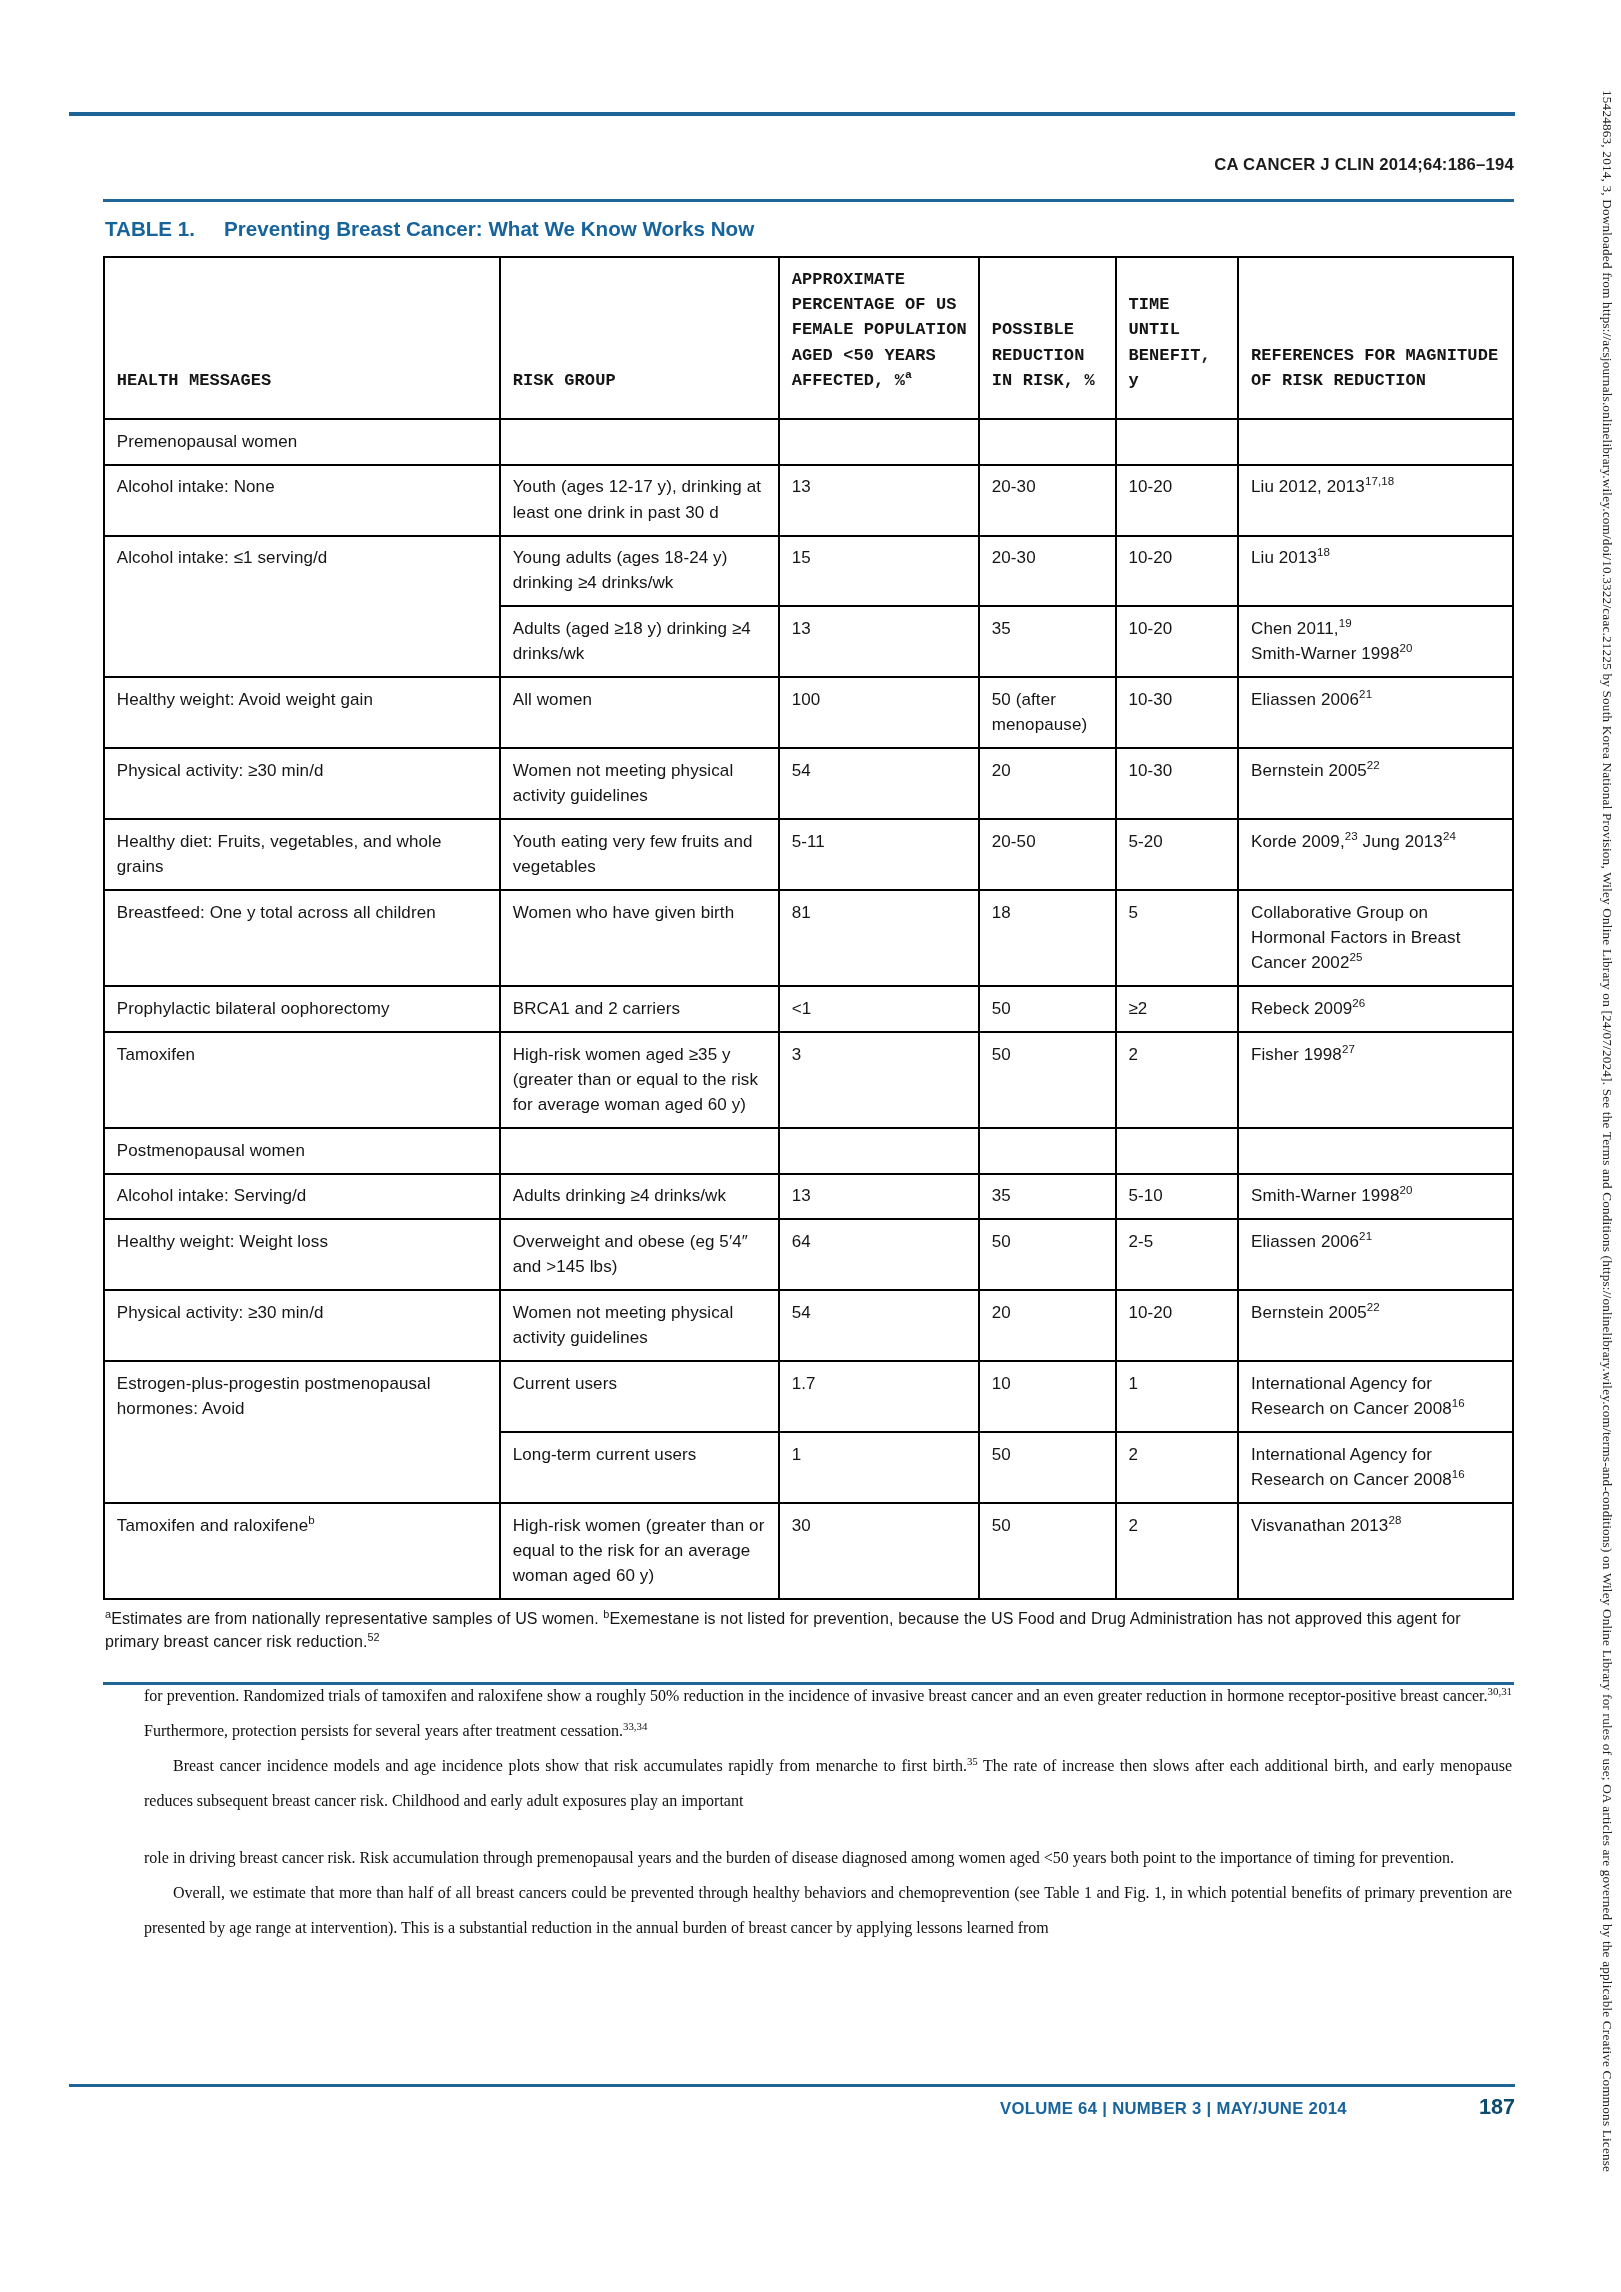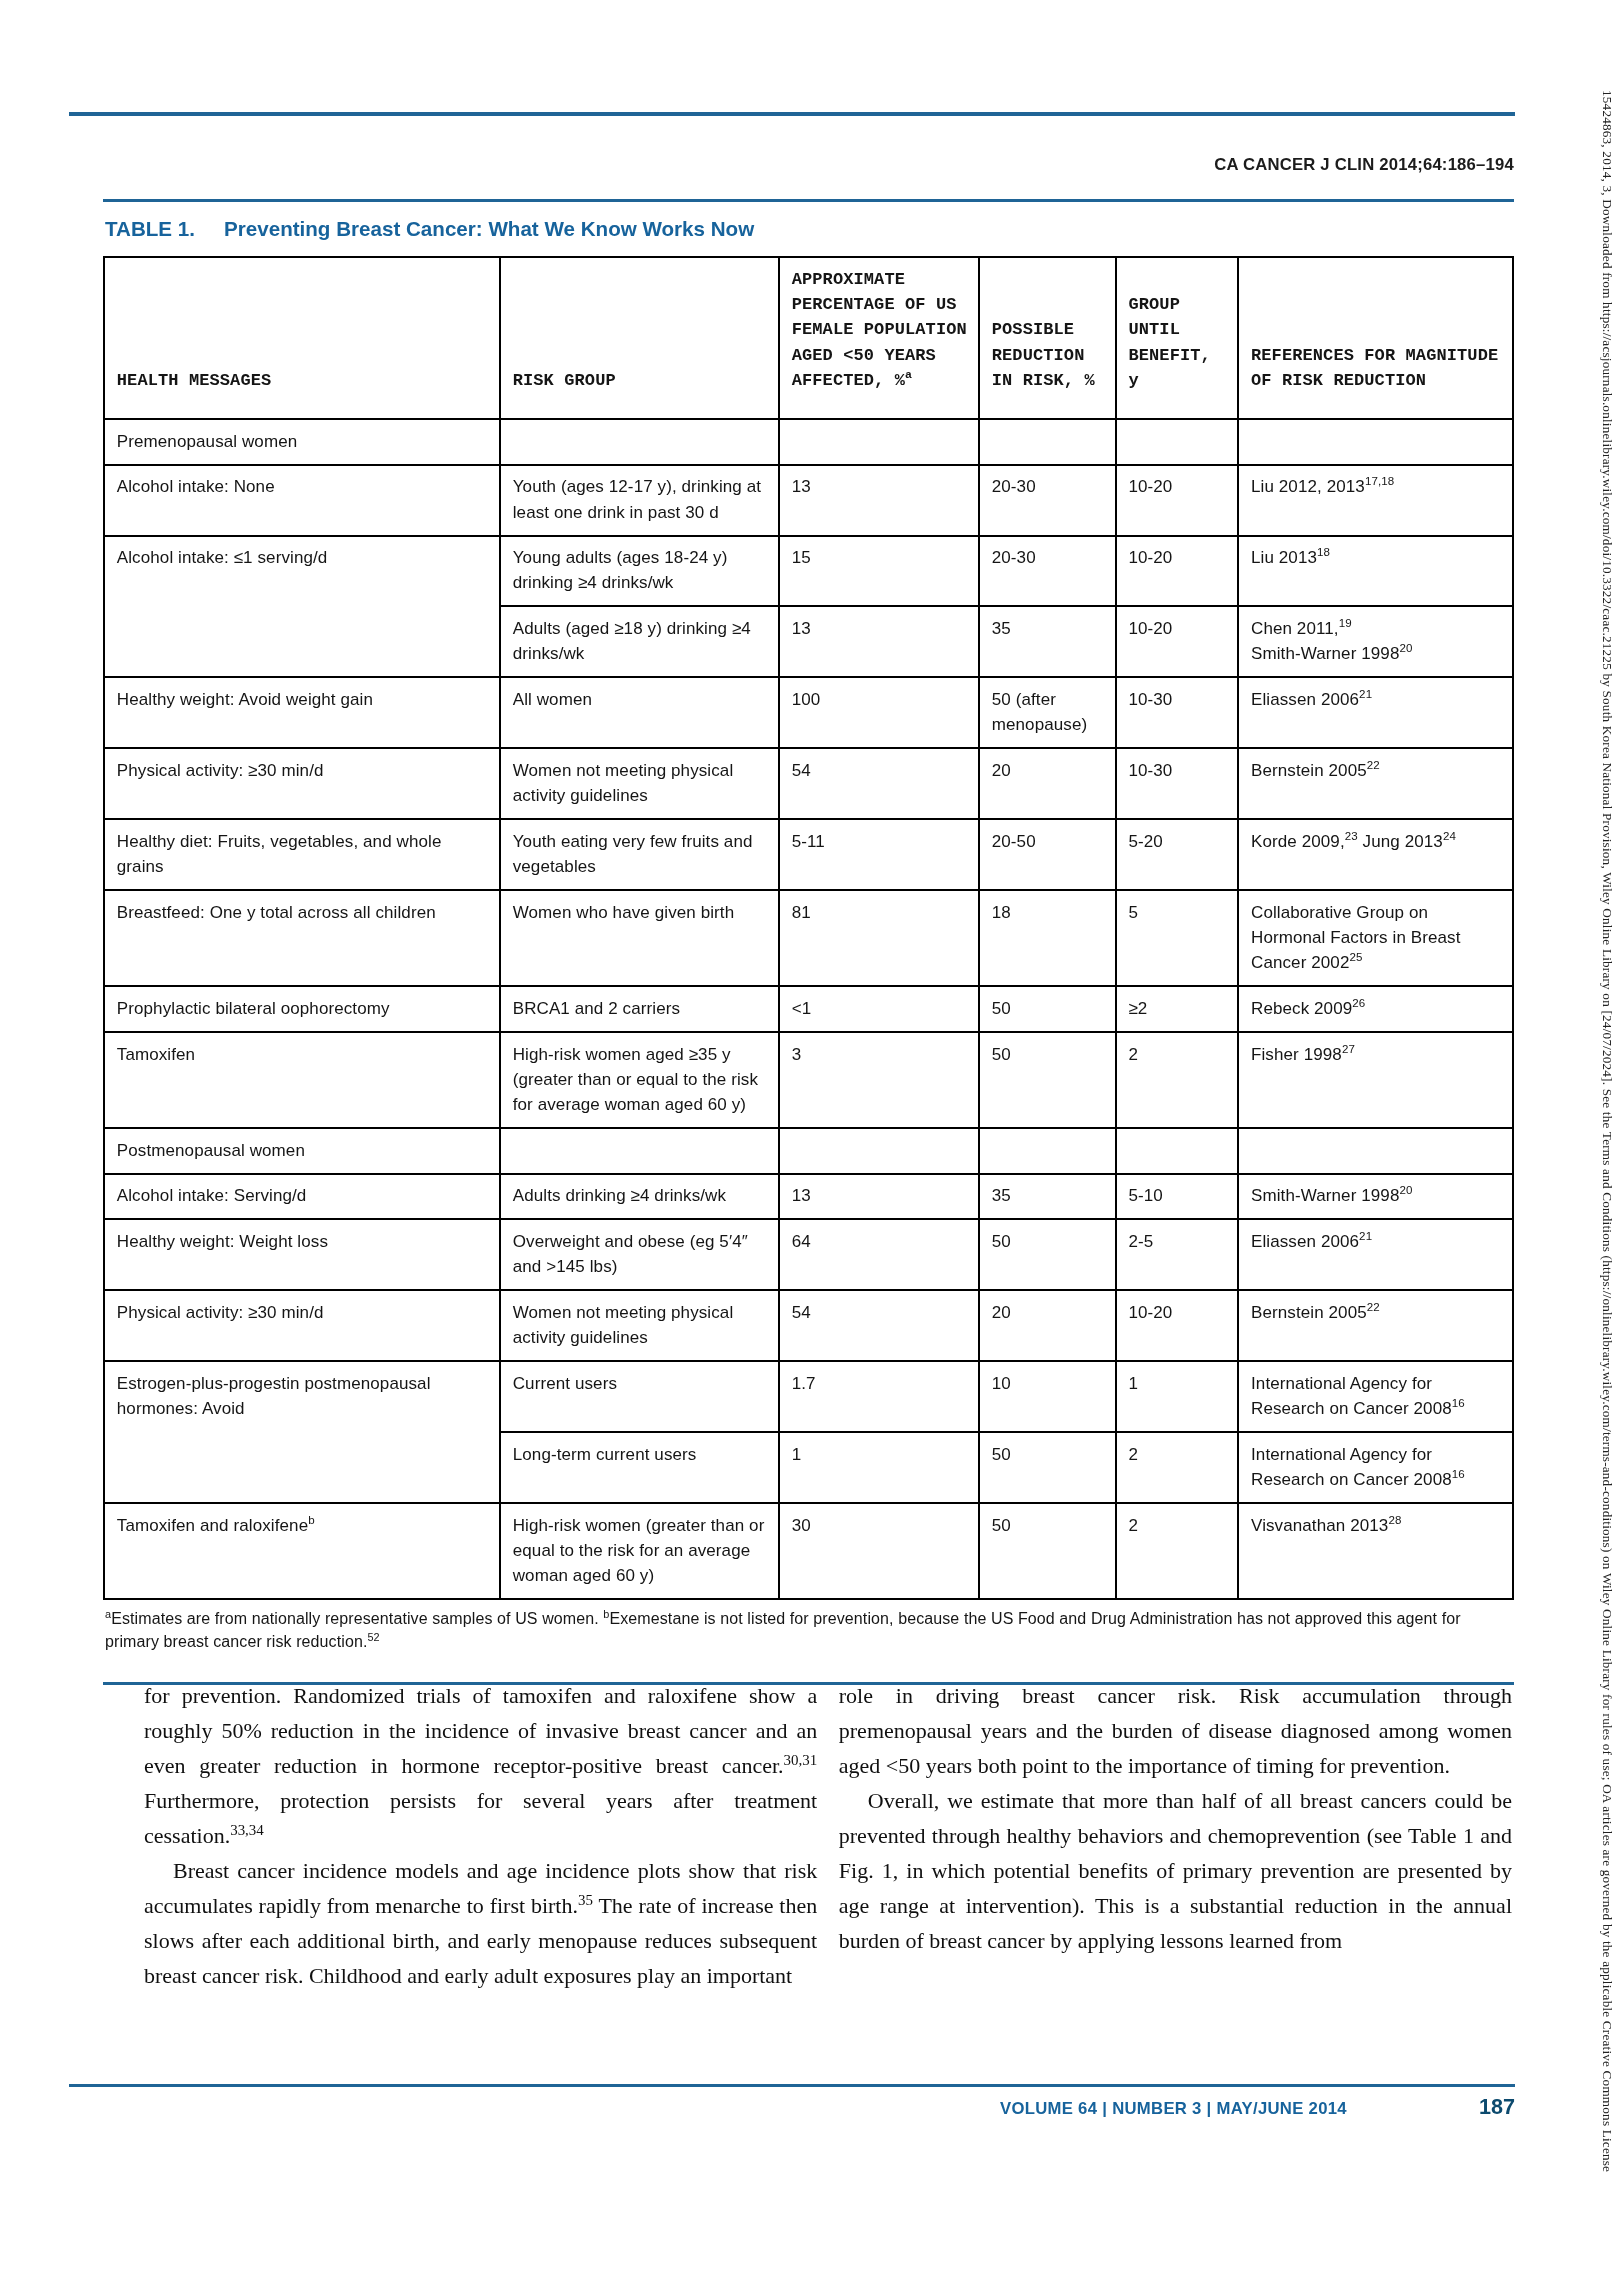--- a/index.html
+++ b/index.html
@@ -39,22 +39,22 @@
 
   .footnote {
     margin-top:7px; font-size:16px; line-height:1.45; letter-spacing:0.1px; color:#161616;
     padding-left:2px;
   }
   .table-bottom-rule { height:2.9px; background:#1f6496; margin-top:29px; }
 
   .body-cols {
     position:absolute; left:144px; top:1678px; width:1368px;
     display:flex; gap:21.6px;
-    font-family:"Liberation Serif", serif; font-size:22px; line-height:35px;
-    color:#101010; text-align:justify;
+    font-family:"Liberation Serif", serif; font-size:16px; line-height:35px;
+    color:#101010; text-align:justify;flex-direction:column;
   }
   .body-cols .col { flex:1 1 0; min-width:0; }
   .body-cols p { margin:0; }
   .body-cols p.indent { text-indent:29px; }
 
   .footer-text {
     position:absolute; top:2099px; left:1000px;
     color:#17639c; font-weight:bold; font-size:16.7px; letter-spacing:0.3px;
   }
   .footer-page {
@@ -89,21 +89,21 @@
         <col style="width:9.7%">
           <col style="width:8.7%">
           <col style="width:19.5%">
       </colgroup>
       <thead id="table-head">
           <tr>
             <th>HEALTH MESSAGES</th>
             <th>RISK GROUP</th>
             <th>APPROXIMATE PERCENTAGE OF US FEMALE POPULATION AGED &lt;50 YEARS AFFECTED, %<sup>a</sup></th>
             <th>POSSIBLE REDUCTION IN RISK, %</th>
-            <th>GROUP UNTIL BENEFIT, y</th>
+            <th>TIME UNTIL BENEFIT, y</th>
             <th>REFERENCES FOR MAGNITUDE OF RISK REDUCTION</th>
           </tr>
         </thead>
       <tbody id="table-body">
           <tr class="section-row">
             <td class="section-cell">Premenopausal women</td>
             <td></td>
             <td></td>
             <td></td>
             <td></td>

